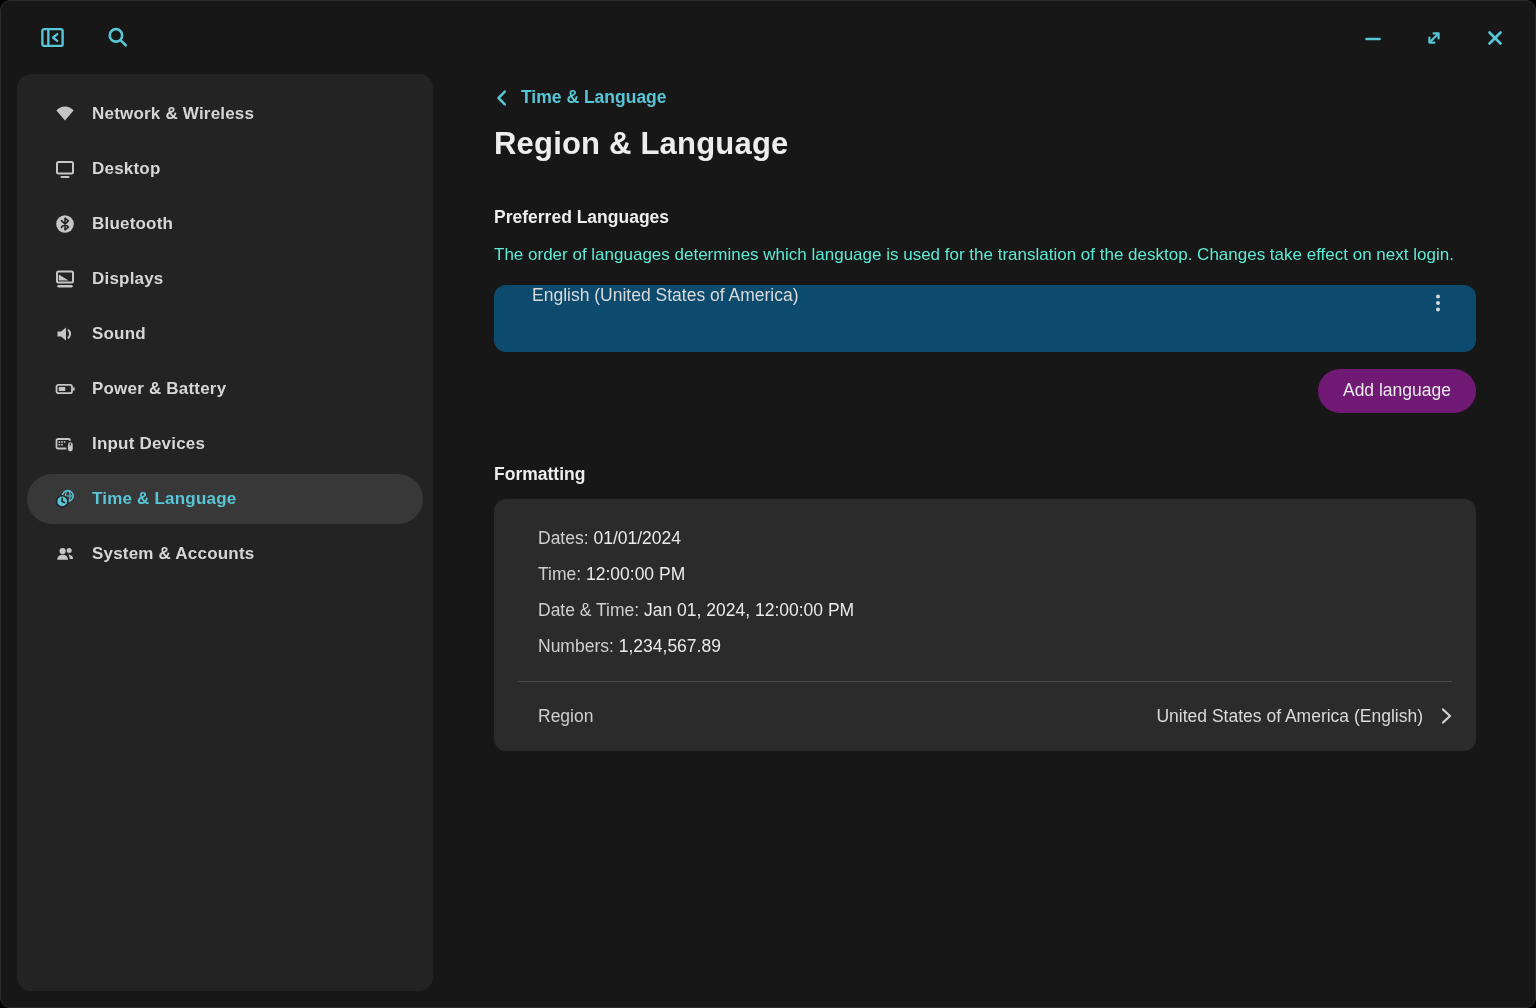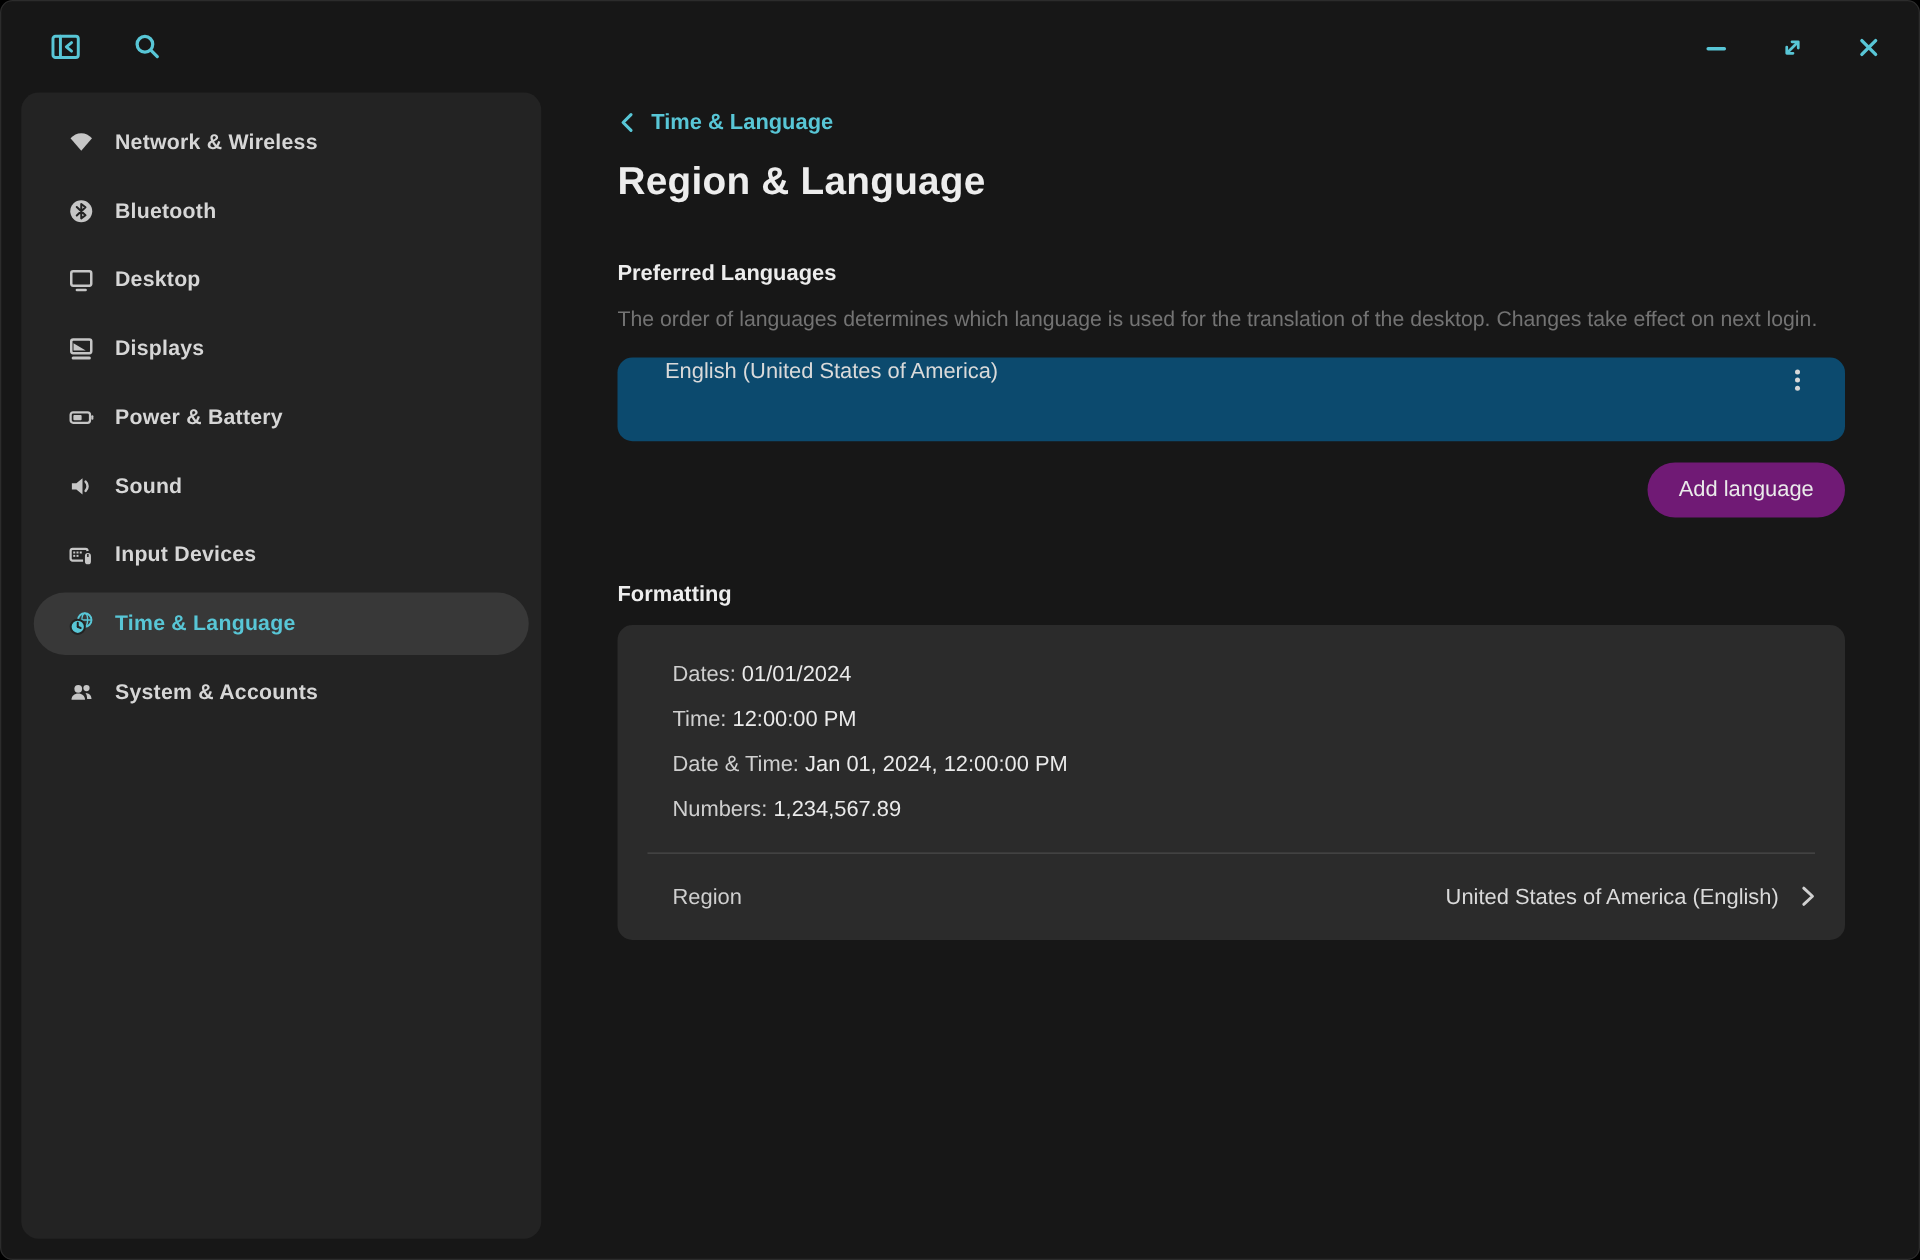--- a/index.html
+++ b/index.html
@@ -81,21 +81,21 @@
   }
   .sect-head {
     margin-top: 45px;
     font-size: 17.5px; font-weight: 700;
     color: #ededed;
   }
   .sect-head.fmt { margin-top: 51px; }
   .desc {
     margin-top: 12px;
     font-size: 17px; line-height: 30px;
-    color: #737373;
+    color: #5eead4;
     max-width: 982px;
   }
   .lang-card {
     margin-top: 15px;
     height: 67px;
     background: #0c4a6e;
     border-radius: 12px;
     display: flex; align-items: flex-start;
     padding: 0 24px 0 38px;
     color: #dadada; font-size: 17.5px;
@@ -190,64 +190,64 @@
       <div class="side-item">
         <span class="s-icon">
           <svg width="22" height="22" viewBox="0 0 22 22">
             <path d="M11 17.5 L2.4 7.6 C4.8 4.9 7.7 3.5 11 3.5 C14.3 3.5 17.2 4.9 19.6 7.6 Z" fill="#c6c6c6"></path>
           </svg>
         </span>
         <span>Network &amp; Wireless</span>
       </div>
       <div class="side-item">
         <span class="s-icon">
-          <svg width="22" height="22" viewBox="0 0 22 22">
-            <circle cx="11" cy="11" r="8.8" fill="#c6c6c6"></circle>
-            <polyline points="7.4,7.6 14.4,14.2 11,16.8 11,5.2 14.4,7.8 7.4,14.4" fill="none" stroke="#232323" stroke-width="1.6" stroke-linecap="round" stroke-linejoin="round"></polyline>
-          </svg>
-        </span>
-        <span>Bluetooth</span>
-      </div>
-      <div class="side-item">
-        <span class="s-icon">
           <svg width="22" height="22" viewBox="0 0 22 22" fill="none" stroke="#c6c6c6" stroke-width="2">
             <rect x="3" y="4" width="16" height="11.5" rx="1.5"></rect>
             <line x1="7.5" y1="19" x2="14.5" y2="19" stroke-linecap="round"></line>
           </svg>
         </span>
         <span>Desktop</span>
       </div>
       <div class="side-item">
         <span class="s-icon">
           <svg width="22" height="22" viewBox="0 0 22 22">
+            <circle cx="11" cy="11" r="8.8" fill="#c6c6c6"></circle>
+            <polyline points="7.4,7.6 14.4,14.2 11,16.8 11,5.2 14.4,7.8 7.4,14.4" fill="none" stroke="#232323" stroke-width="1.6" stroke-linecap="round" stroke-linejoin="round"></polyline>
+          </svg>
+        </span>
+        <span>Bluetooth</span>
+      </div>
+      <div class="side-item">
+        <span class="s-icon">
+          <svg width="22" height="22" viewBox="0 0 22 22">
             <rect x="3" y="3.5" width="16" height="11" rx="1.5" fill="none" stroke="#c6c6c6" stroke-width="2"></rect>
             <path d="M4.8 12.4 L14.6 12.4 L4.8 6.6 Z" fill="#c6c6c6"></path>
             <line x1="4.5" y1="18.3" x2="17.5" y2="18.3" stroke="#c6c6c6" stroke-width="2.4" stroke-linecap="round"></line>
           </svg>
         </span>
         <span>Displays</span>
       </div>
       <div class="side-item">
         <span class="s-icon">
           <svg width="22" height="22" viewBox="0 0 22 22">
+            <path d="M3.5 8.5 h3.6 L12 4.5 v13 L7.1 13.5 H3.5 Z" fill="#c6c6c6"></path>
+            <path d="M14.5 7.3 a5.2 5.2 0 0 1 0 7.4" fill="none" stroke="#c6c6c6" stroke-width="2" stroke-linecap="round"></path>
+          </svg>
+        </span>
+        <span>Sound</span>
+      </div>
+      <div class="side-item">
+        <span class="s-icon">
+          <svg width="22" height="22" viewBox="0 0 22 22">
             <rect x="2.5" y="6.8" width="15.5" height="8.4" rx="2" fill="none" stroke="#c6c6c6" stroke-width="1.8"></rect>
             <rect x="4.7" y="8.9" width="6.6" height="4.2" rx="0.8" fill="#c6c6c6"></rect>
             <rect x="19" y="9.2" width="1.7" height="3.6" rx="0.8" fill="#c6c6c6"></rect>
           </svg>
         </span>
         <span>Power &amp; Battery</span>
-      </div>
-      <div class="side-item">
-        <span class="s-icon">
-          <svg width="22" height="22" viewBox="0 0 22 22">
-            <path d="M3.5 8.5 h3.6 L12 4.5 v13 L7.1 13.5 H3.5 Z" fill="#c6c6c6"></path>
-            <path d="M14.5 7.3 a5.2 5.2 0 0 1 0 7.4" fill="none" stroke="#c6c6c6" stroke-width="2" stroke-linecap="round"></path>
-          </svg>
-        </span>
-        <span>Sound</span>
       </div>
       <div class="side-item">
         <span class="s-icon">
           <svg width="22" height="22" viewBox="0 0 22 22">
             <rect x="2.5" y="6" width="13.5" height="9.5" rx="1.5" fill="none" stroke="#c6c6c6" stroke-width="1.8"></rect>
             <rect x="4.6" y="8.2" width="1.6" height="1.6" fill="#c6c6c6"></rect>
             <rect x="7.2" y="8.2" width="1.6" height="1.6" fill="#c6c6c6"></rect>
             <rect x="9.8" y="8.2" width="1.6" height="1.6" fill="#c6c6c6"></rect>
             <rect x="4.6" y="10.9" width="1.6" height="1.6" fill="#c6c6c6"></rect>
             <rect x="7.2" y="10.9" width="1.6" height="1.6" fill="#c6c6c6"></rect>

